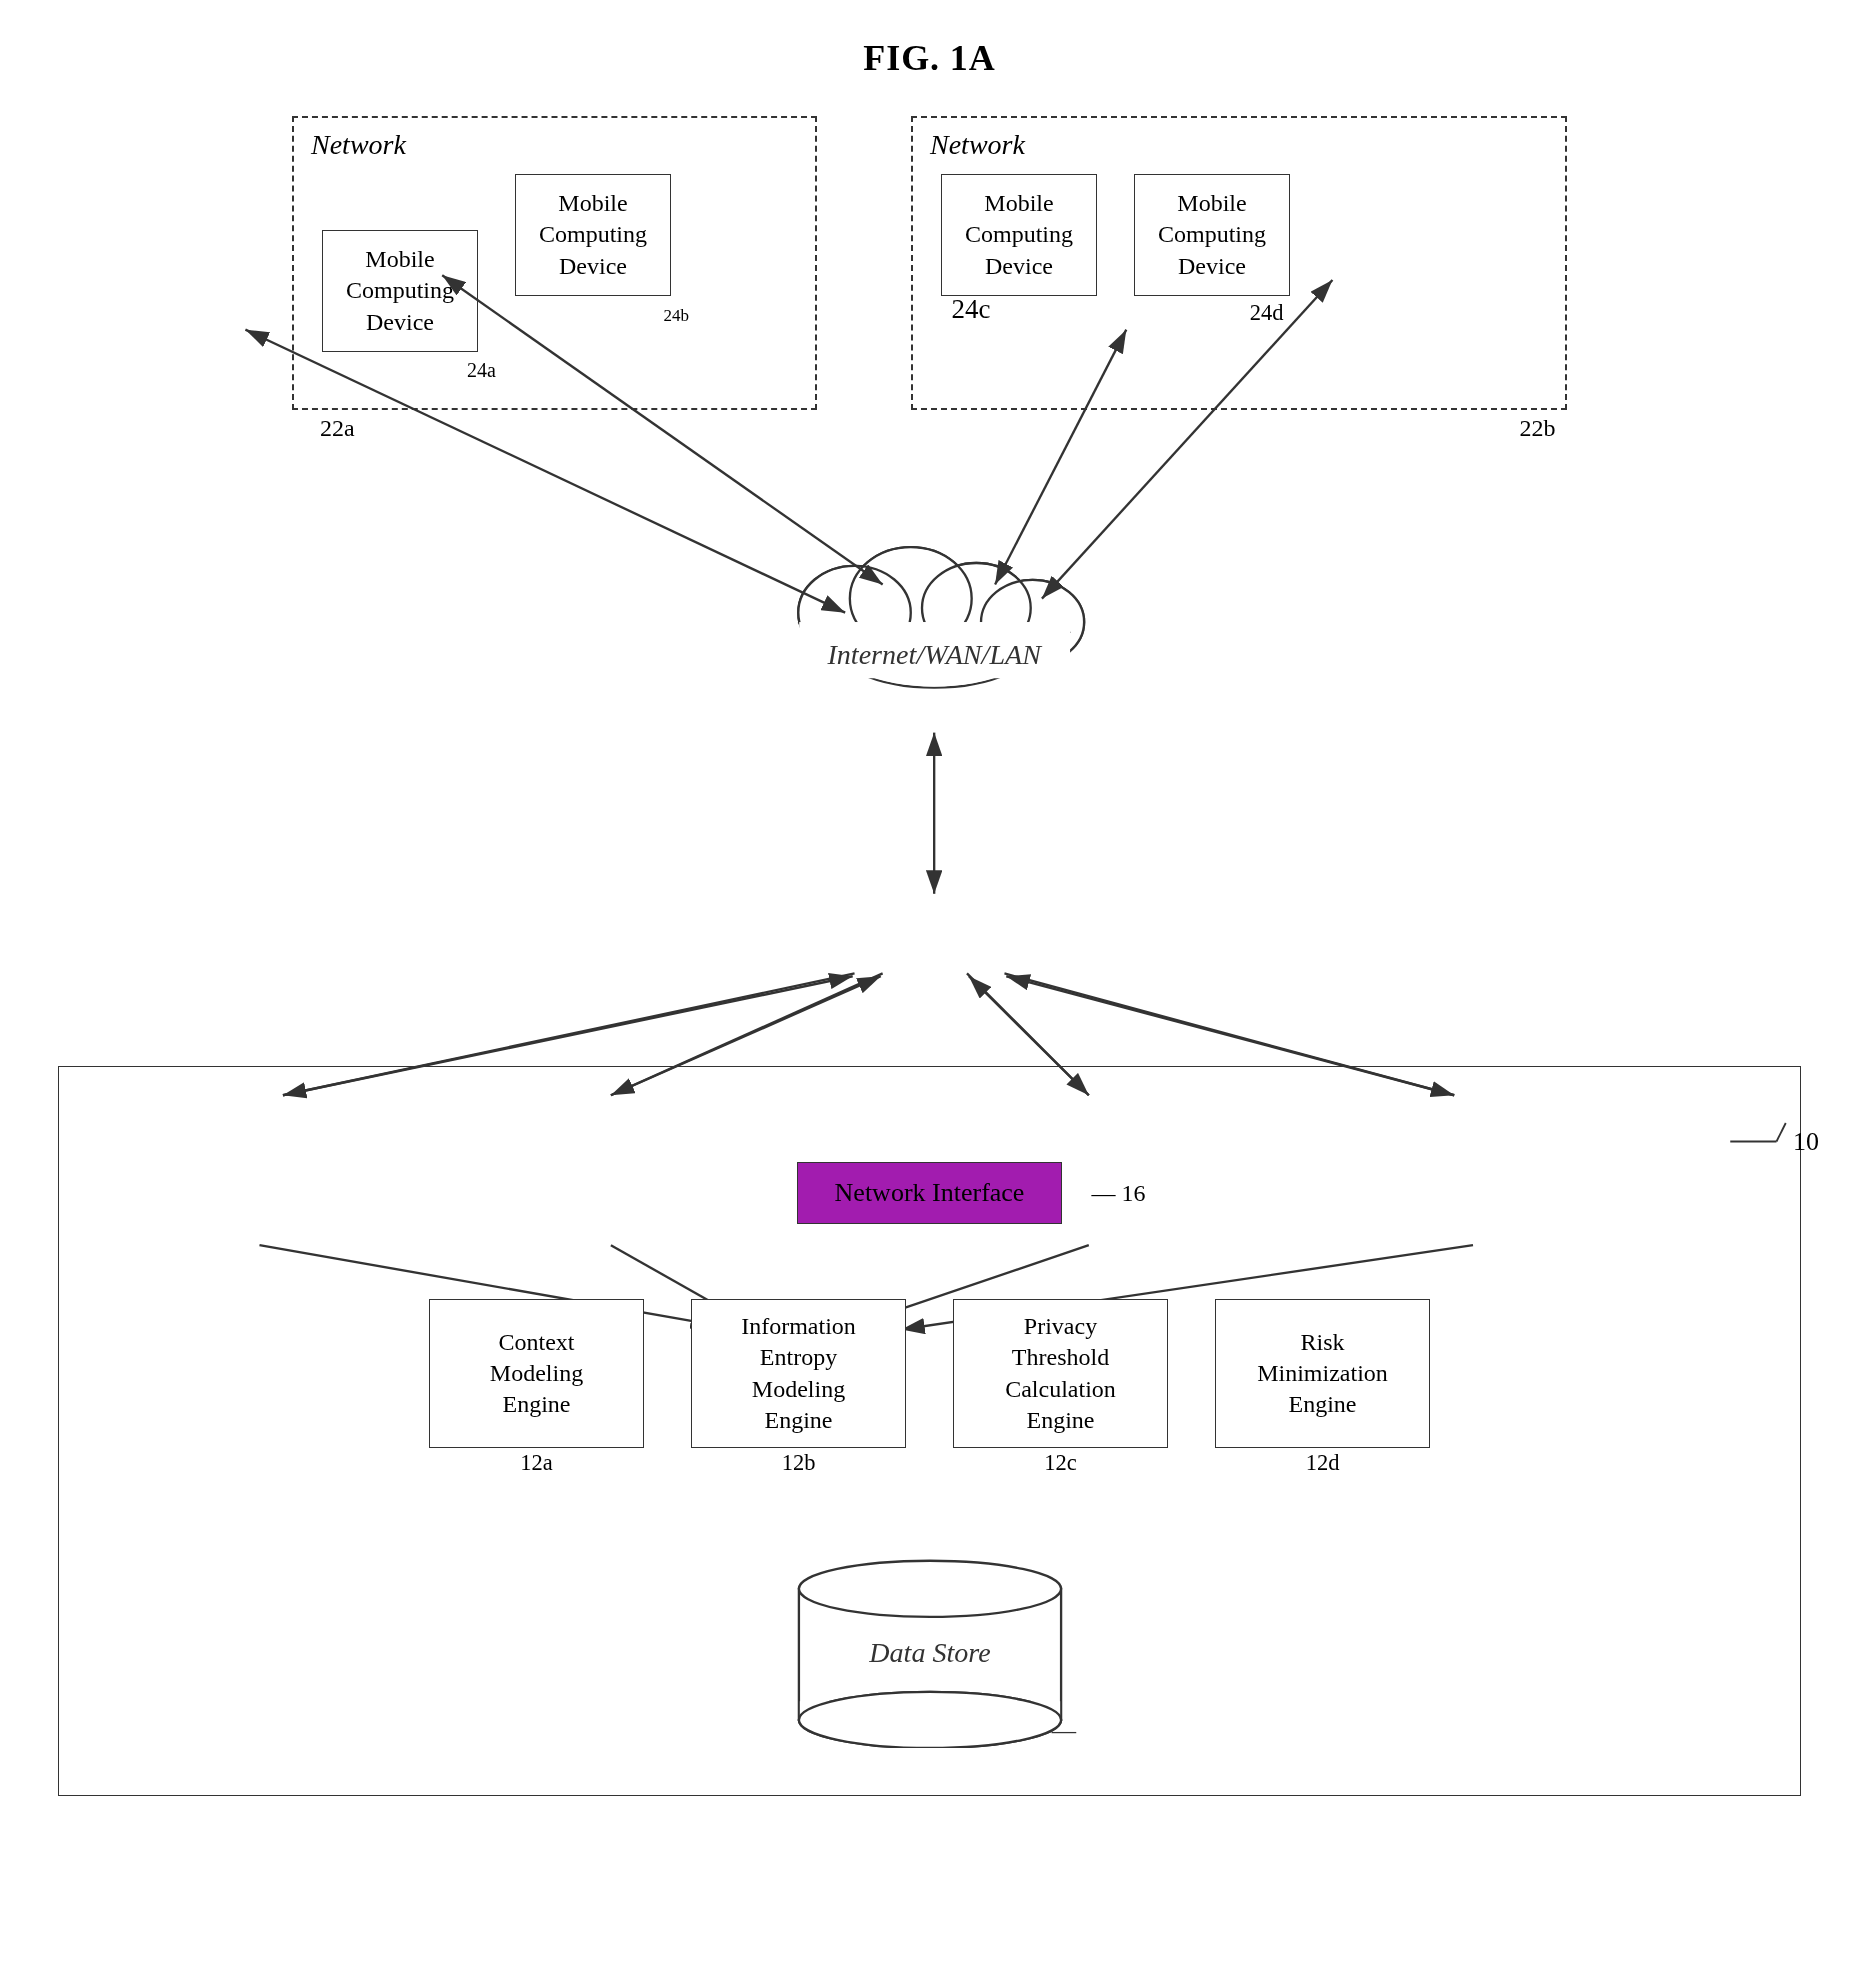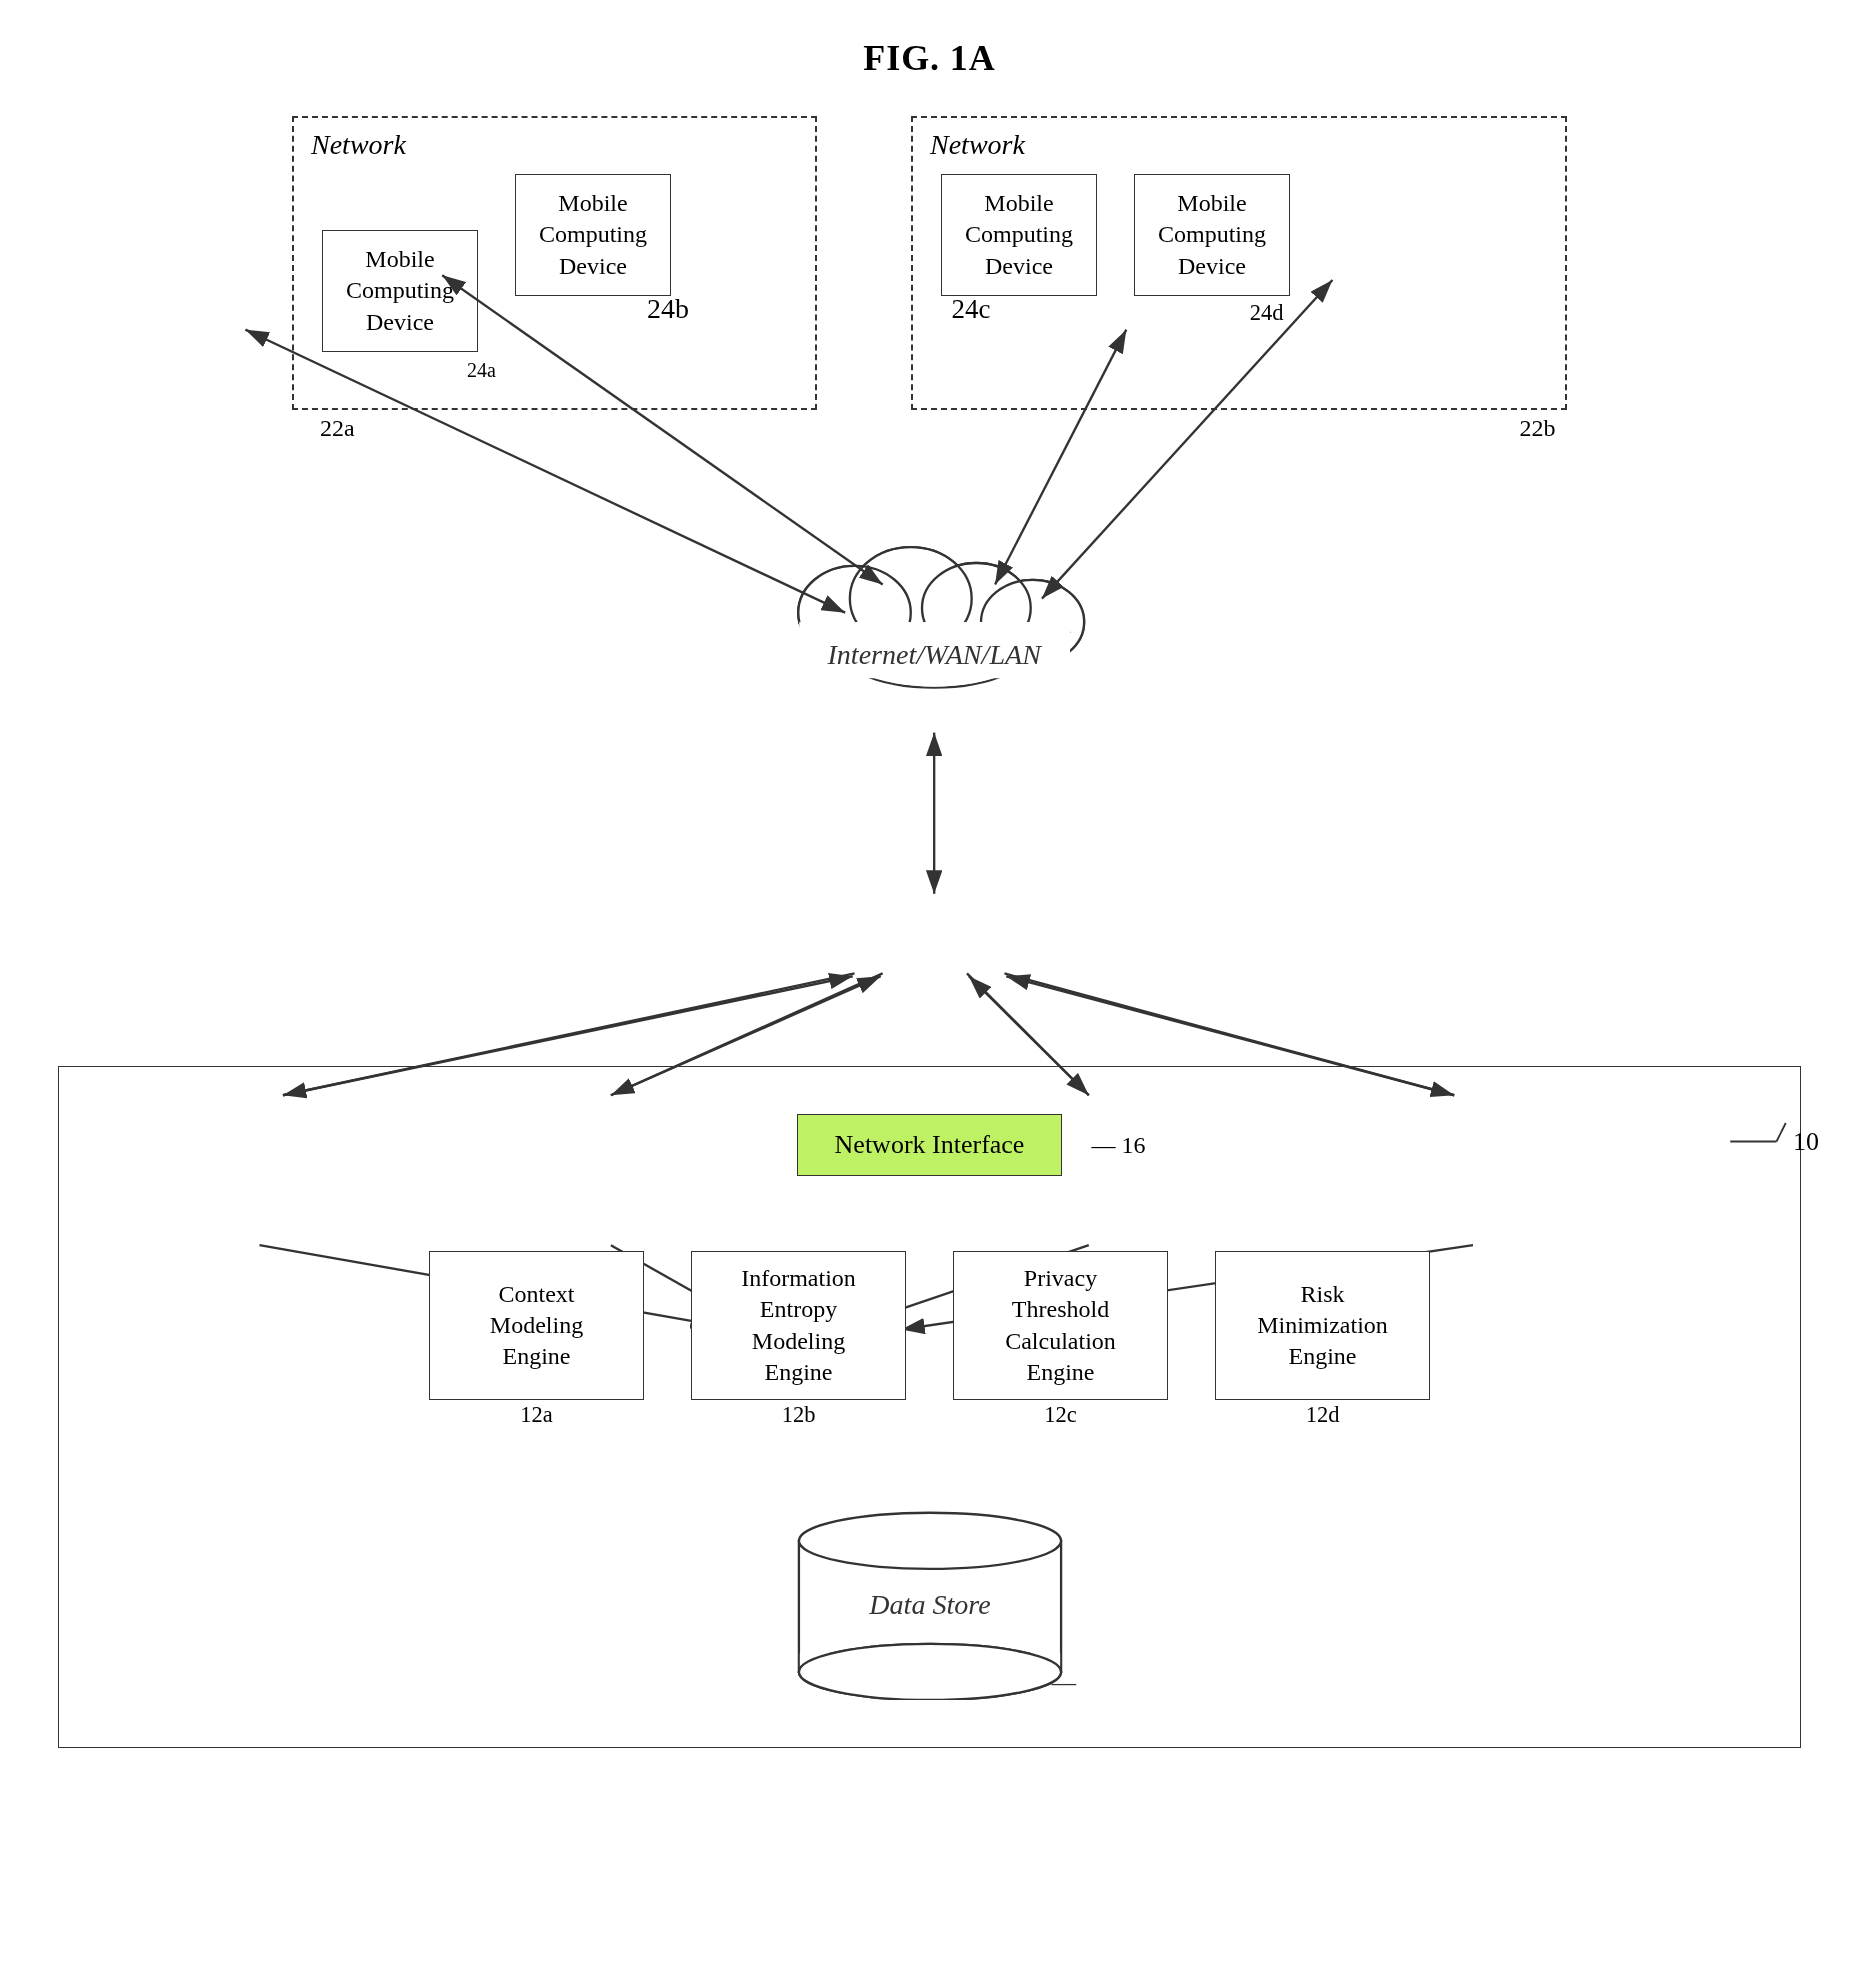--- a/index.html
+++ b/index.html
@@ -77,25 +77,26 @@
       position: absolute;
       top: 13px;
       left: 17px;
       font-size: 26px;
       font-style: italic;
       line-height: 1.4;
     }
 
     .ni-box {
       border: 1.9px solid #333;
-      background: #bef264;
+      background: #a21caf;
       padding: 15px 37px;
       font-size: 26px;
       text-align: center;
       position: relative;
+      margin-top: 48px;
     }
 
     .engines-row {
       display: flex;
       flex-direction: row;
       justify-content: center;
       gap: 47px;
       margin-bottom: 37px;
     }
 
@@ -153,21 +154,21 @@
         <span style="white-space:pre-line;">Mobile
 Computing
 Device</span>
         <span style="position:absolute; bottom:-32px; right:-19px; font-size:20px;margin-top:20px;">24a</span>
       </div>
 
       <div class="device-box" style="position:relative;">
         <span style="white-space:pre-line;">Mobile
 Computing
 Device</span>
-        <span style="position:absolute; bottom:-32px; right:-19px; font-size:28px;">24b</span>
+        <span style="position:absolute; bottom:-32px; right:-19px; font-size:17px;">24b</span>
       </div>
 
       <span style="position:absolute; bottom:-34px; left:26px; font-size:24px;">22a</span>
     </div>
 
     <div class="network-box" style="width:656px; padding-top:56px; padding-bottom:56px; position:relative;">
       <span class="network-label" style="font-style:italic; font-size:28px; position:absolute; top:11.2px; left:17px;">Network</span>
 
       <div class="device-box" style="position:relative;">
         <span style="white-space:pre-line;">Mobile

